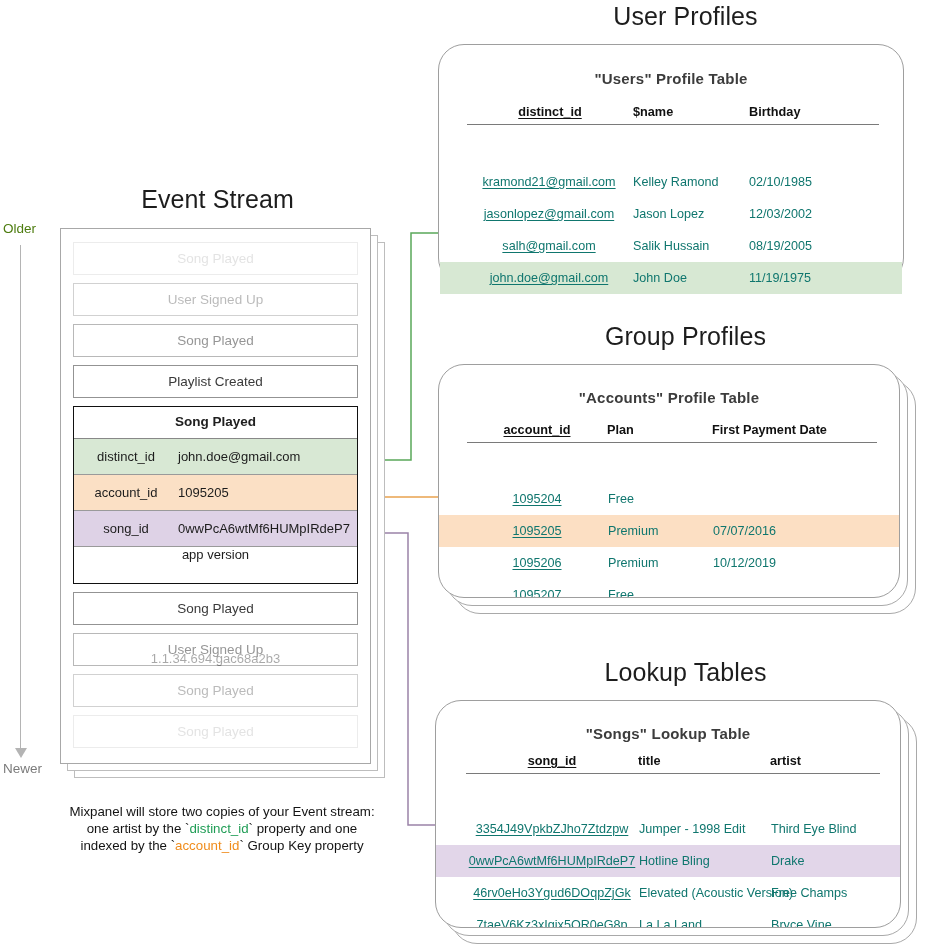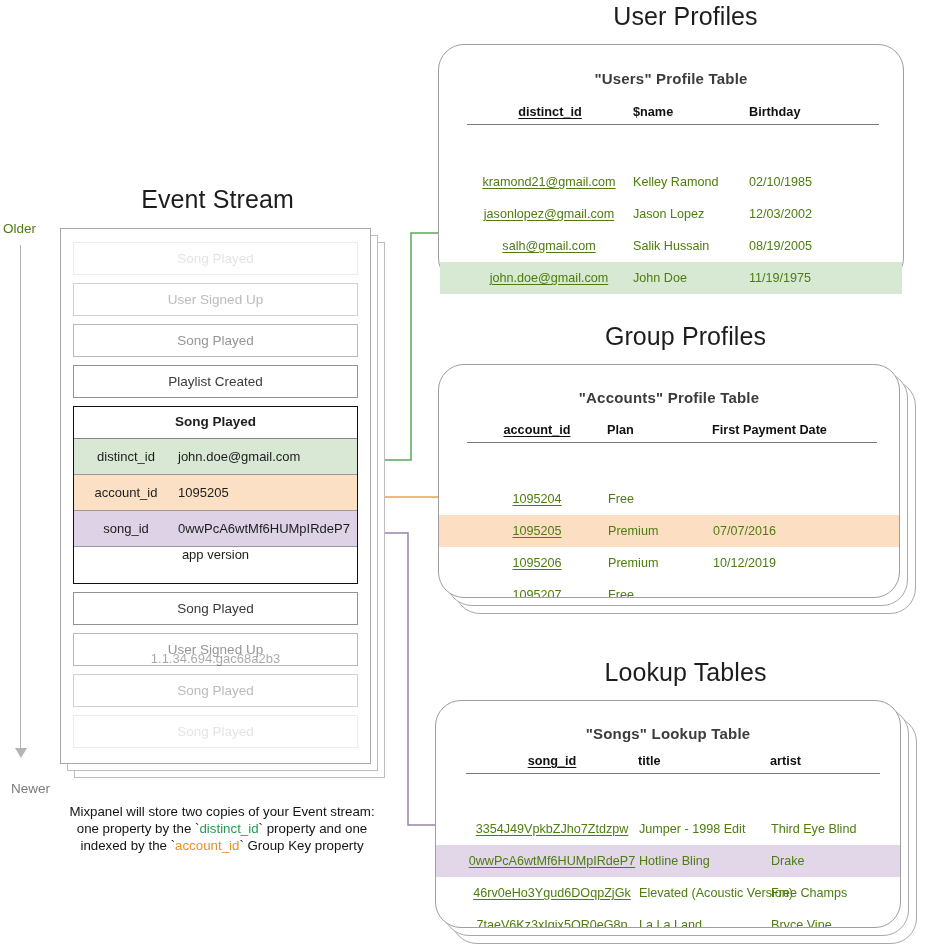--- a/index.html
+++ b/index.html
@@ -75,21 +75,21 @@
   }
   .prop-row:last-child{border-bottom:none;flex-direction:column;}
   .prop-key{width:104px;text-align:center;flex:0 0 104px;}
   .prop-val{flex:1;text-align:left;}
   .row-green{background:#d8e8d4;}
   .row-orange{background:#fbe0c5;}
   .row-purple{background:#ded2e6;}
 
   
   #axis-older{left:3px;top:221px;font-size:13.5px;color:#4d7c0f;}
-  #axis-newer{left:3px;top:781px;font-size:13.5px;color:#7b7b7b;margin-left:8px;}
+  #axis-newer{left:3px;top:761px;font-size:13.5px;color:#7b7b7b;}
   #axis-line{left:20px;top:245px;width:1.4px;height:505px;background:#b4b4b4;}
   #axis-arrow{
     left:15px;top:748px;width:0;height:0;
     border-left:6px solid transparent;border-right:6px solid transparent;
     border-top:10px solid #b4b4b4;
   }
 
   
   #stream-caption{
     left:42px;top:803px;width:360px;
@@ -124,21 +124,21 @@
   table.dt{border-collapse:collapse;width:100%;table-layout:fixed;}
   table.dt th{
     font-size:12.7px;font-weight:bold;color:#111;
     padding:0 0 5px 0;
     text-align:left;
     white-space:nowrap;
   }
   table.dt th .u{ text-decoration:underline; text-underline-offset:2px;}
   table.dt th.c{text-align:center;}
   table.dt td{
-    font-size:12.6px;color:#4d7c0f;height:30px;
+    font-size:12.6px;color:#0f766e;height:30px;
     vertical-align:middle;white-space:nowrap;
   }
   table.dt td.c{text-align:center;}
   table.dt td .u{text-decoration:underline;text-underline-offset:1.5px;}
   tr.hl-green td{background:#d7e8d3;}
   tr.hl-orange td{background:#fcdfc3;}
   tr.hl-purple td{background:#e2d6e9;}
   .hrule{height:1.3px;background:#7a7a7a;width:100%;}
 
   
@@ -412,15 +412,15 @@
       </div>
       <div class="evt f4">Song Played</div>
       <div class="evt f3">User Signed Up</div>
       <div class="evt f2">Song Played</div>
       <div class="evt f1">Song Played</div>
     </div>
 </div>
 
 <div class="abs" id="stream-caption">
   <div>Mixpanel will store two copies of your Event stream:</div>
-  <div><span>one property by the `</span><span class="tok-green">distinct_id</span><span>` property and one</span></div>
+  <div><span>one artist by the `</span><span class="tok-green">distinct_id</span><span>` property and one</span></div>
   <div><span>indexed by the `</span><span class="tok-orange">account_id</span><span>` Group Key property</span></div>
 </div>
 
 </body></html>

